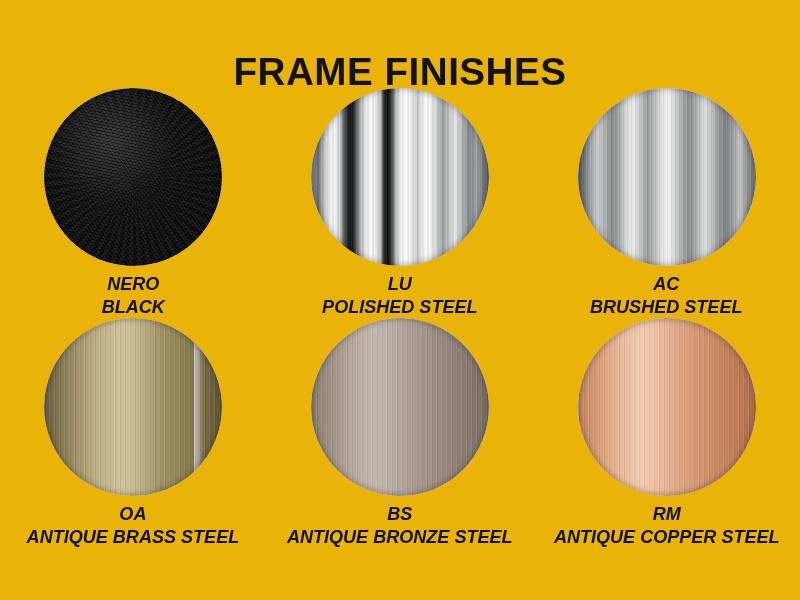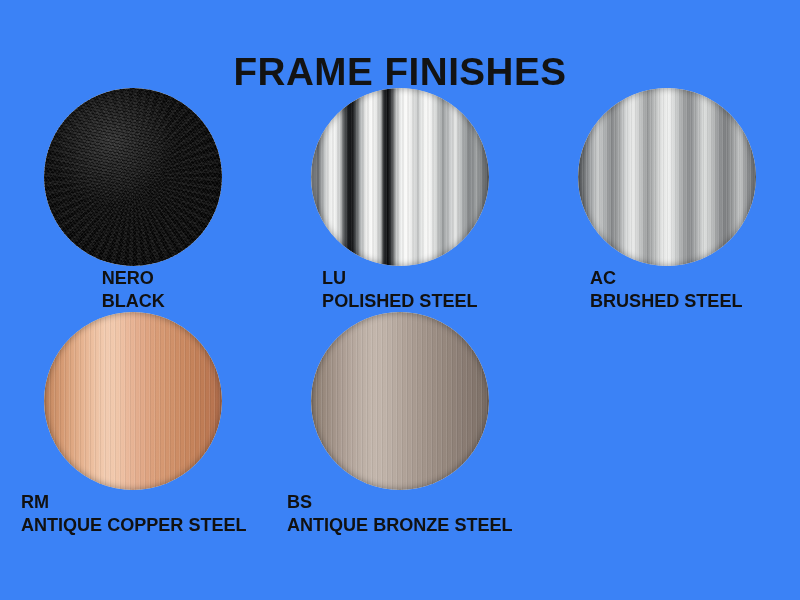--- a/index.html
+++ b/index.html
@@ -14,21 +14,21 @@
     overflow: hidden;
     font-family: "Liberation Sans", sans-serif;
     color: #111111;
     -webkit-font-smoothing: antialiased;
   }
 
   #page {
     position: relative;
     width: 800px;
     height: 600px;
-    background: #3b82f6;
+    background: #eab308;
   }
 
   
   .page-title {
     position: absolute;
     top: 26px;
     left: 0;
     width: 800px;
     text-align: center;
     font-size: 39px;
@@ -197,21 +197,24 @@
     content: "";
     position: absolute;
     inset: 0;
     background-image:
       repeating-linear-gradient(90deg, rgba(255,255,255,0.13) 0px, rgba(255,255,255,0.13) 1px, rgba(0,0,0,0.09) 1px, rgba(0,0,0,0.09) 2px, rgba(0,0,0,0) 2px, rgba(0,0,0,0) 5px);
     opacity: 0.7;
   }
 
   
   .swatch-labels {
+    margin-top: 6px;
+    text-align: center;
     line-height: 23px;
+    font-style: italic;
   }
   .swatch-code,
   .swatch-desc {
     display: block;
     font-size: 19px;
     font-weight: 700;
     color: #111111;
     white-space: nowrap;
     transform: scaleX(0.95);
   }
@@ -257,40 +260,50 @@
         <div class="swatch-labels">
           <span class="swatch-code">AC</span>
           <span class="swatch-desc">BRUSHED STEEL</span>
         </div>
       </div>
 
     </div>
 
     <div class="swatch-row row-2">
 
+      <div class="swatch-cell">
+        <div class="swatch-circle">
+          <div class="tex tex-oa"></div>
+          <div class="edge"></div>
+        </div>
+        <div class="swatch-labels">
+          <span class="swatch-code">OA</span>
+          <span class="swatch-desc">ANTIQUE BRASS STEEL</span>
+        </div>
+      </div>
+
+      <div class="swatch-cell">
+        <div class="swatch-circle">
+          <div class="tex tex-bs"></div>
+          <div class="edge"></div>
+        </div>
+        <div class="swatch-labels">
+          <span class="swatch-code">BS</span>
+          <span class="swatch-desc">ANTIQUE BRONZE STEEL</span>
+        </div>
+      </div>
 
       <div class="swatch-cell">
         <div class="swatch-circle">
           <div class="tex tex-rm"></div>
           <div class="edge"></div>
         </div>
         <div class="swatch-labels">
           <span class="swatch-code">RM</span>
           <span class="swatch-desc">ANTIQUE COPPER STEEL</span>
         </div>
       </div>
 
-      <div class="swatch-cell">
-        <div class="swatch-circle">
-          <div class="tex tex-bs"></div>
-          <div class="edge"></div>
-        </div>
-        <div class="swatch-labels">
-          <span class="swatch-code">BS</span>
-          <span class="swatch-desc">ANTIQUE BRONZE STEEL</span>
-        </div>
-      </div>
-
     </div>
 
   </div>
 
 </div>
 
 </body></html>

